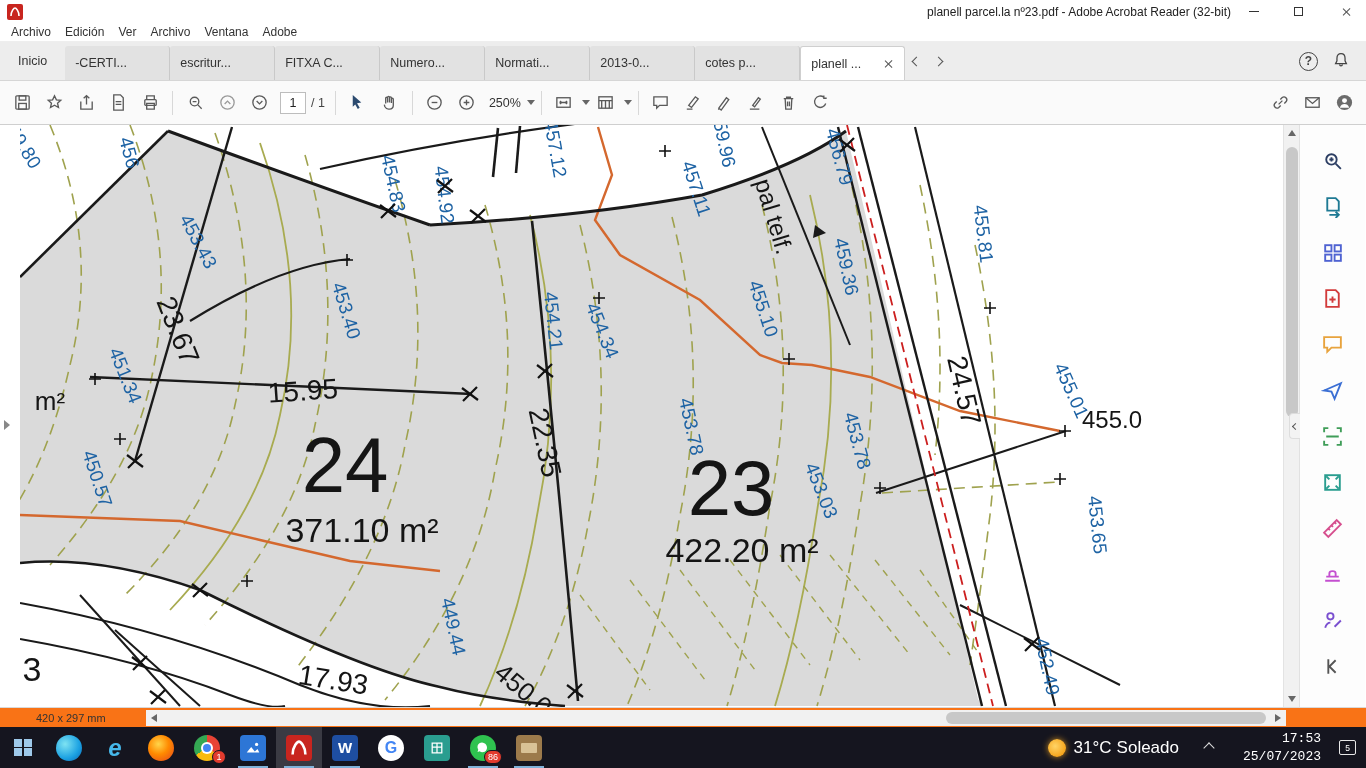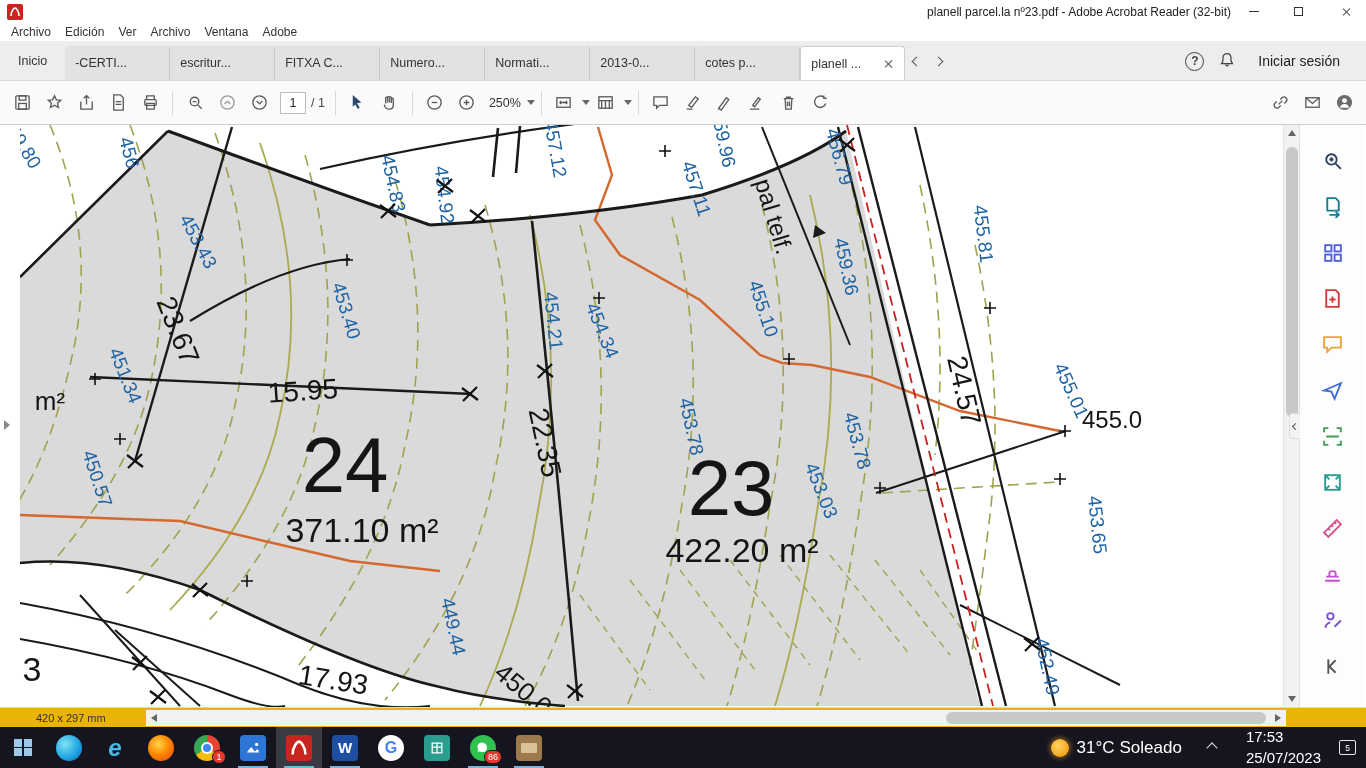--- a/index.html
+++ b/index.html
@@ -74,21 +74,21 @@
 
   .sidebar { width:66px; background:#fdfdfd; border-left:1px solid #e1e1e1; position:relative;
     display:flex; flex-direction:column; align-items:center; padding-top:18px; }
   .side-tool { width:34px; height:34px; margin-bottom:12px; display:flex; align-items:center; justify-content:center; }
   .side-tool svg { width:23px; height:23px; stroke:currentColor; fill:none; stroke-width:1.8; }
   .panel-handle { position:absolute; left:-11px; top:288px; width:11px; height:26px; background:#f3f3f3; border:1px solid #ddd;
     border-right:none; border-radius:4px 0 0 4px; display:flex; align-items:center; justify-content:center; }
   .panel-handle .chev { width:5px; height:5px; border-width:1.4px; }
 
   
-  .statusrow { height:20px; background:#eab308; border-top:1px solid #d9d9d9; display:flex; align-items:center; font-size:11px; color:#333; }
+  .statusrow { height:20px; background:#f97316; border-top:1px solid #d9d9d9; display:flex; align-items:center; font-size:11px; color:#333; }
   .dims { margin-left:36px; width:110px; }
   .hscroll { position:relative; height:16px; flex:1; margin-right:80px; background:#f1f1f1; }
   .harrow { position:absolute; top:0; width:16px; height:16px; display:flex; align-items:center; justify-content:center;}
   .tri-left { width:0;height:0;border-top:4px solid transparent;border-bottom:4px solid transparent;border-right:6px solid #666;}
   .tri-right { width:0;height:0;border-top:4px solid transparent;border-bottom:4px solid transparent;border-left:6px solid #666;}
   .hthumb { position:absolute; top:2px; left:800px; right:20px; height:12px; background:#c8c8c8; border-radius:6px; }
 
   
   .taskbar { height:41px; background:#15151f; display:flex; align-items:stretch; color:#fff; }
   .task-start { width:46px; display:flex; align-items:center; justify-content:center; }
@@ -99,21 +99,21 @@
   .task-app.open::after { content:""; position:absolute; bottom:0; left:8px; right:8px; height:2px; background:#7fb2d9; }
   .ticon-circle { width:26px; height:26px; border-radius:50%; }
   .ticon-square { width:26px; height:26px; border-radius:4px; display:flex; align-items:center; justify-content:center; }
   .badge { position:absolute; right:4px; bottom:4px; min-width:14px; height:14px; border-radius:7px; background:#e23b2e; color:#fff;
     font-size:9px; display:flex; align-items:center; justify-content:center; padding:0 3px; border:1px solid #15151f; }
   .tray { margin-left:auto; display:flex; align-items:center; }
   .weather { display:flex; align-items:center; margin-right:26px; font-size:17px; }
   .sun { width:18px; height:18px; border-radius:50%; background:radial-gradient(circle at 40% 40%, #ffd466, #f6a821 65%, #e88d12); margin-right:8px;
     box-shadow:0 0 6px rgba(246,168,33,.8); }
   .tray-chev { width:8px; height:8px; border-left:1.6px solid #ddd; border-bottom:1.6px solid #ddd; transform:rotate(135deg); margin-right:30px; }
-  .clock { font-size:15px; line-height:1.35; margin-right:18px; }
+  .clock { text-align:right; font-size:13px; line-height:1.35; margin-right:18px;font-family:Liberation Mono, monospace; }
   .notif { display:flex; align-items:center; margin-right:10px; }
   .notif-box { width:17px; height:15px; border:1.4px solid #e8e8e8; border-radius:2px; position:relative; display:flex; align-items:center; justify-content:center;
     font-size:8.5px; color:#fff; }
 </style>
 </head>
 <body>
 
 <div class="app">
 
   <div class="titlebar">
@@ -182,23 +182,20 @@
     <div class="tab-nav">
         <div class="chev right"></div>
       </div>
     <div class="tab-spacer"></div>
     <div class="help-circle">?</div>
     <div class="bell">
       <svg width="18" height="18" viewBox="0 0 20 20">
           <path d="M10,3 c-3,0 -4.5,2 -4.5,5 v3 l-1.5,3 h12 l-1.5,-3 v-3 c0,-3 -1.5,-5 -4.5,-5 Z M8.5,15 a1.5,1.5 0 0 0 3,0" stroke="#444" stroke-width="1.4" fill="none"></path>
         </svg>
     </div>
-    <div class="signin">
-        <span>Iniciar sesión</span>
-      </div>
   </div>
 
   <div class="toolbar">
     <div class="tbtn">
         <svg viewBox="0 0 20 20">
           <rect x="3" y="3" width="14" height="14" rx="1"></rect>
           <rect x="6.5" y="3" width="7" height="4.5"></rect>
           <rect x="6" y="11" width="8" height="6"></rect>
         </svg>
       </div>

